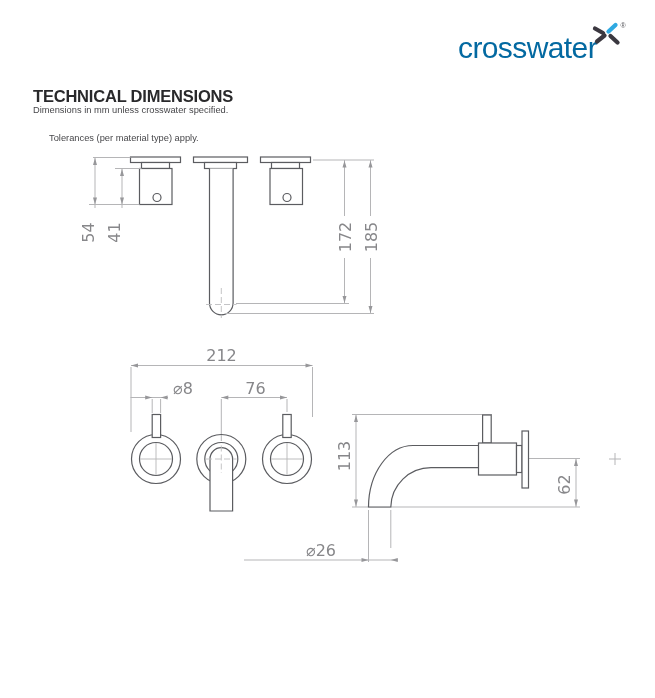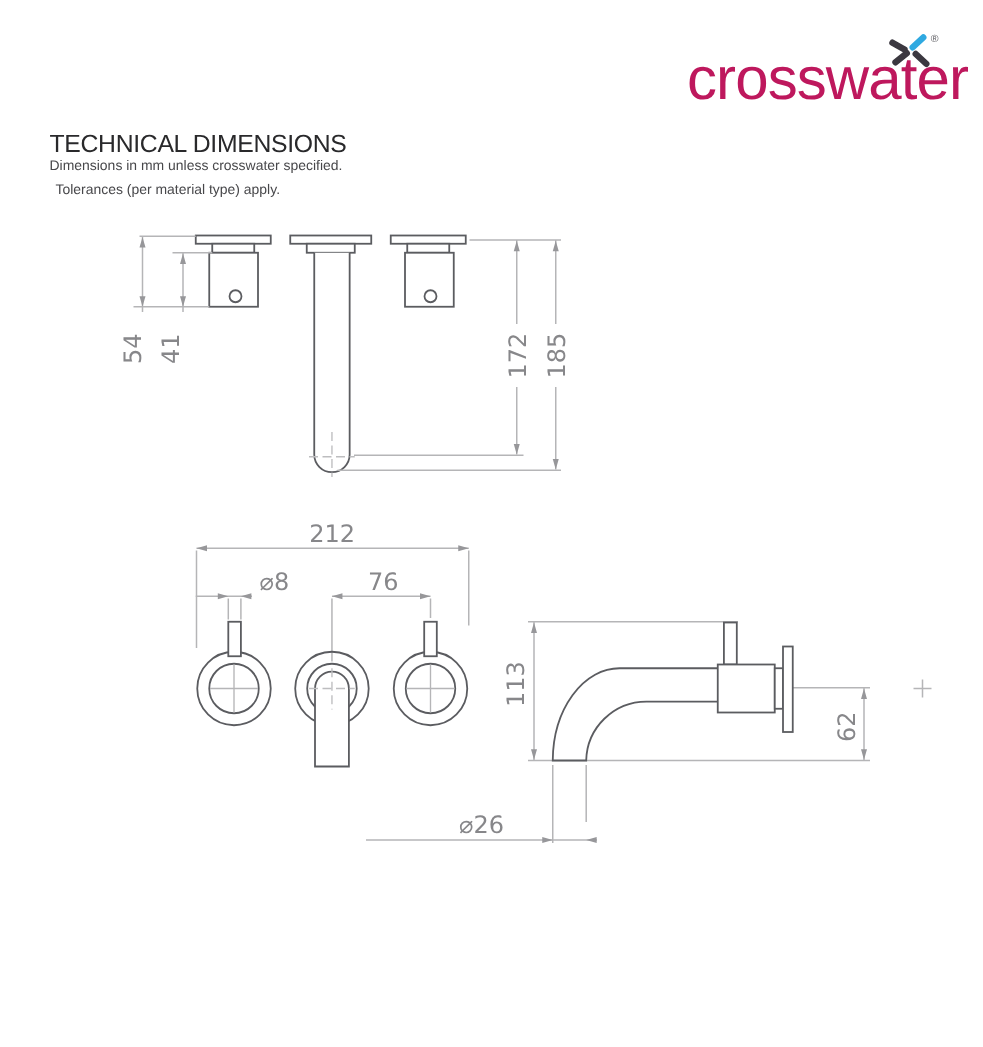--- a/index.html
+++ b/index.html
@@ -1,26 +1,26 @@
 <!DOCTYPE html>
 <html><head>
 <meta charset="utf-8">
 <style>
   html,body{margin:0;padding:0;background:#fff;}
   .page{position:relative;width:655px;height:698px;background:#ffffff;overflow:hidden;
         font-family:"Liberation Sans",sans-serif;}
   
-  .logo-text{position:absolute;left:458px;top:33px;font-size:40px;line-height:1;
-             color:#be185d;letter-spacing:-0.6px;}
+  .logo-text{position:absolute;left:458px;top:33px;font-size:30px;line-height:1;
+             color:#0369a1;letter-spacing:-0.6px;}
   .logo-x{position:absolute;left:590px;top:18px;}
   .titleblock{position:absolute;left:33px;top:0;}
-  .titleblock h1{position:absolute;left:0;top:87px;margin:0;font-size:16.5px;font-weight:normal;
+  .titleblock h1{position:absolute;left:0;top:87px;margin:0;font-size:16.5px;font-weight:bold;
                  letter-spacing:-0.2px;color:#29292b;white-space:nowrap;width:600px;}
   .note1{position:absolute;left:0;top:105px;margin:0;font-size:9.3px;color:#47474a;white-space:nowrap;width:400px;}
-  .note2{position:absolute;left:0;top:117px;margin:4px;font-size:9.3px;color:#47474a;white-space:nowrap;width:400px;}
+  .note2{position:absolute;left:0;top:117px;margin:16px;font-size:9.3px;color:#47474a;white-space:nowrap;width:400px;}
   
   .drawing{position:absolute;left:0;top:0;}
   .ln{fill:none;stroke:#5b5c60;stroke-width:1.2;}
   .lnf{fill:#ffffff;stroke:#5b5c60;stroke-width:1.2;}
   .dim{fill:none;stroke:#b5b5b7;stroke-width:1;}
   .ctr{fill:none;stroke:#bdbdbf;stroke-width:0.9;stroke-dasharray:6 3;}
   .thin{fill:none;stroke:#b5b5b7;stroke-width:0.9;}
   .arr{fill:#97979a;stroke:none;}
   .d{font-family:"DejaVu Sans",sans-serif;font-size:16px;fill:#87878a;}
 </style>

